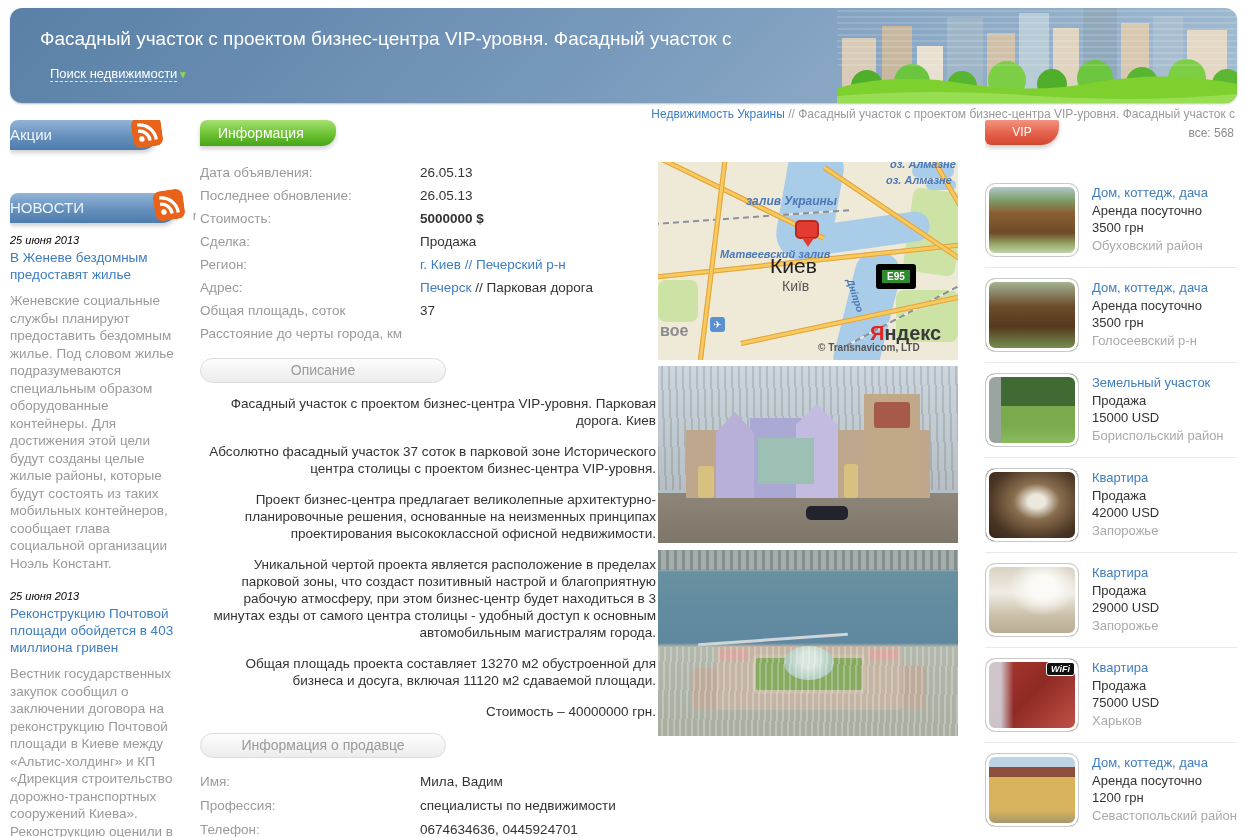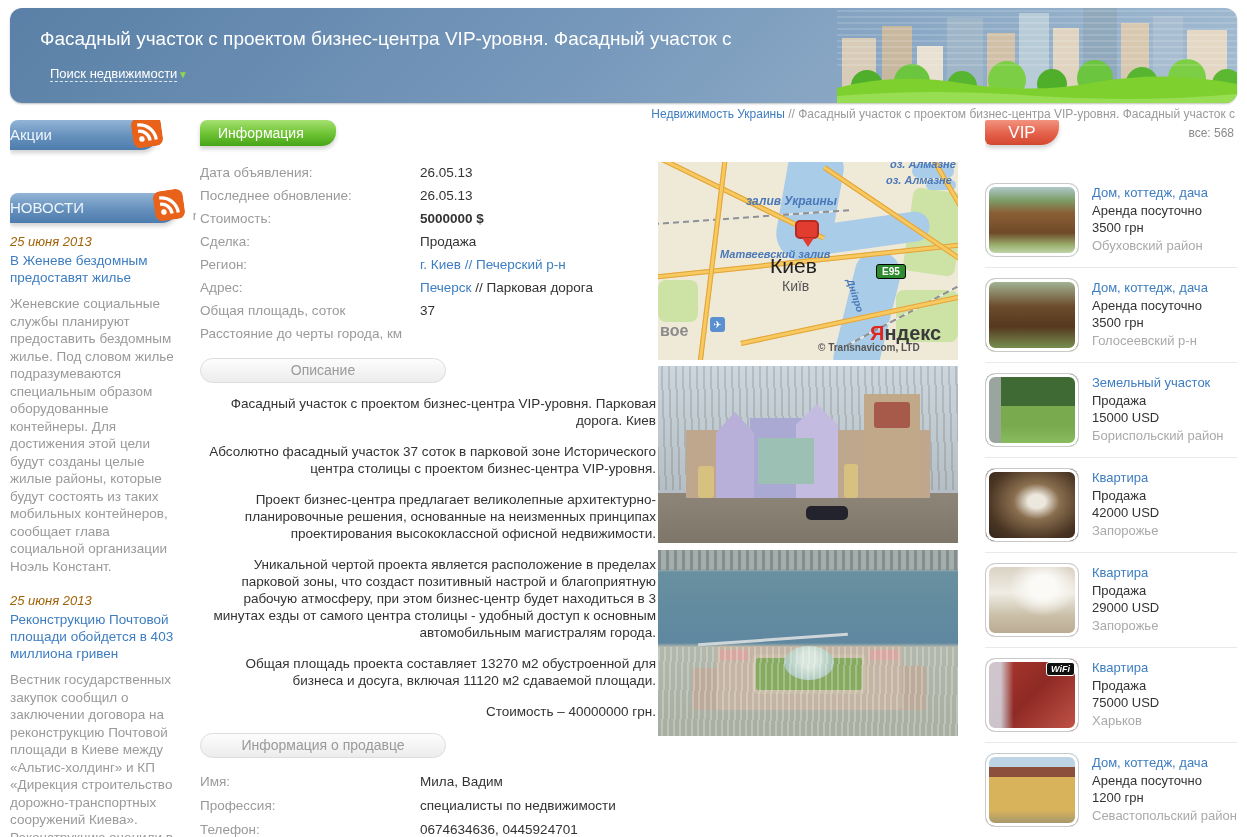--- a/index.html
+++ b/index.html
@@ -25,21 +25,21 @@
   
   #left-col { position:absolute; left:10px; top:120px; width:186px; height:717px; overflow:hidden; }
   .tab-blue { position:relative; height:30px; background:linear-gradient(180deg,#93b4d6 0%, #6590bc 55%, #4d7cad 100%);
     border-radius:8px 10px 16px 0; color:#eef5fb; font-size:15px; line-height:30px; 
     box-shadow:0 3px 4px rgba(0,0,0,.18); }
   .rss-badge { position:absolute; top:-3px; width:30px; height:30px; transform:rotate(-8deg); }
   .rss-text { position:absolute; right:8px; top:8px; font-size:13px; color:#9a9a9a; }
   #promo-tab { width:148px; }
   #news-tab { width:168px; margin-top:43px; }
   .news-item { margin-top:11px; width:172px; }
-  .news-date { font-style:italic; font-size:13px; color:#a16207; margin-bottom:3px; }
+  .news-date { font-style:italic; font-size:11px; color:#000000; margin-bottom:3px; }
   .news-title { display:block; color:#3d7dc0; font-size:13.5px; line-height:17px; margin-bottom:9px; cursor:pointer; }
   .news-text { color:#9a9a9a; font-size:13.5px; line-height:17.5px; }
 
   
   #main-col { position:absolute; left:200px; top:120px; width:458px; }
   #info-tab { position:relative; width:136px; height:26px; background:linear-gradient(180deg,#a5e070 0%, #6cc233 55%, #46a517 100%);
     border-radius:7px 9px 14px 0; color:#fff; font-size:14px; line-height:26px; padding-left:18px;
     box-shadow:0 3px 4px rgba(0,0,0,.18); }
   .frow { display:flex; line-height:23px; font-size:13.5px; }
   .frow .lbl { width:220px; color:#9a9a9a; flex:none; }
@@ -56,21 +56,21 @@
   
   #map { height:198px; background:#efe9d8; }
   .park { position:absolute; background:#cde3a6; border-radius:8px; }
   .water { position:absolute; background:#a9cce8; }
   .rail { position:absolute; height:2px; background:repeating-linear-gradient(90deg,#909090 0 6px, #e8e8e8 6px 10px); }
   .road { position:absolute; height:5px; background:#f8c95f; border-top:1px solid #e0a53f; border-bottom:1px solid #e0a53f; }
   .roadv { position:absolute; width:5px; background:#f8c95f; border-left:1px solid #e0a53f; border-right:1px solid #e0a53f; }
   .wlabel { position:absolute; color:#4a78b8; font-style:italic; font-weight:bold; font-size:11px; white-space:nowrap; }
   #map-city { position:absolute; left:112px; top:92px; font-size:21px; color:#222; }
   #map-city-ua { position:absolute; left:124px; top:116px; font-size:14px; color:#555; }
-  #map-e95 { position:absolute; left:218px; top:102px; background:#2e8b2e; color:#fff; border:1px solid #000000; border-radius:3px; font-size:10px; font-weight:bold; padding:1px 5px; }
+  #map-e95 { position:absolute; left:218px; top:102px; background:#2e8b2e; color:#fff; border:6px solid #000000; border-radius:3px; font-size:10px; font-weight:bold; padding:1px 5px; }
   #map-pin { position:absolute; left:137px; top:58px; width:24px; height:19px; background:#e23b30; border:2px solid #b22a20; border-radius:5px; }
   #map-pin::after { content:""; position:absolute; left:5px; top:16px; border:6px solid transparent; border-top:9px solid #e23b30; }
   #map-air { position:absolute; left:52px; top:155px; width:15px; height:15px; background:#5a8fd0; border-radius:3px; color:#fff; font-size:10px; line-height:15px; text-align:center; }
   #map-left-label { position:absolute; left:2px; top:160px; color:#8a8a8a; font-weight:bold; font-size:16px; }
   #map-copy { position:absolute; left:160px; top:180px; color:#555; font-size:10px; font-weight:bold; }
   #map-yandex { position:absolute; left:212px; top:160px; font-size:20px; font-weight:bold; color:#3a3a3a; }
   #map-yandex::first-letter { color:#e02420; }
   #map-river-lbl { position:absolute; left:180px; top:128px; transform:rotate(72deg); font-size:10px; }
   
   #photo2 { height:177px; margin-top:6px;
@@ -81,21 +81,21 @@
   
   #photo3 { height:186px; margin-top:7px;
     background:linear-gradient(180deg,#aab4b6 0%, #aab4b6 10%, #68909f 12%, #5f87a0 50%, #b2b8ac 52%, #a8aea0 100%); }
   #photo3::after { content:""; position:absolute; inset:52% 0 0 0;
     background:repeating-linear-gradient(92deg, rgba(255,255,255,.25) 0 2px, transparent 2px 6px); }
   .p3s { position:absolute; }
 
   
   #right-col { position:absolute; left:985px; top:120px; width:252px; height:717px; overflow:hidden; }
   #vip-tab { position:relative; width:74px; height:25px; background:linear-gradient(180deg,#f2937f 0%, #e4604a 55%, #d44730 100%);
-    border-radius:2px 2px 18px 6px; color:#fff; font-size:17px; text-align:center; line-height:25px;
+    border-radius:2px 2px 18px 6px; color:#fff; font-size:12px; text-align:center; line-height:25px;
     box-shadow:0 3px 4px rgba(0,0,0,.18); }
   #vip-all { position:absolute; right:3px; top:6px; font-size:12px; color:#8a8a8a; }
   #vip-list { margin-top:28px; }
   .vitem { display:flex; gap:13px; padding:10px 0; border-bottom:1px solid #e9e9e9; }
   .thumb { position:relative; flex:none; width:94px; height:74px; border:1px solid #c9c9c9; border-radius:10px;
     box-shadow:inset 0 0 0 3px #fff; cursor:pointer; overflow:hidden; }
   .vtext { font-size:13px; line-height:17.5px; padding-top:1px; }
   .vtitle { display:block; color:#3d7dc0; cursor:pointer; }
   .vdeal, .vprice { color:#333; }
   .vloc { color:#aaa; }

